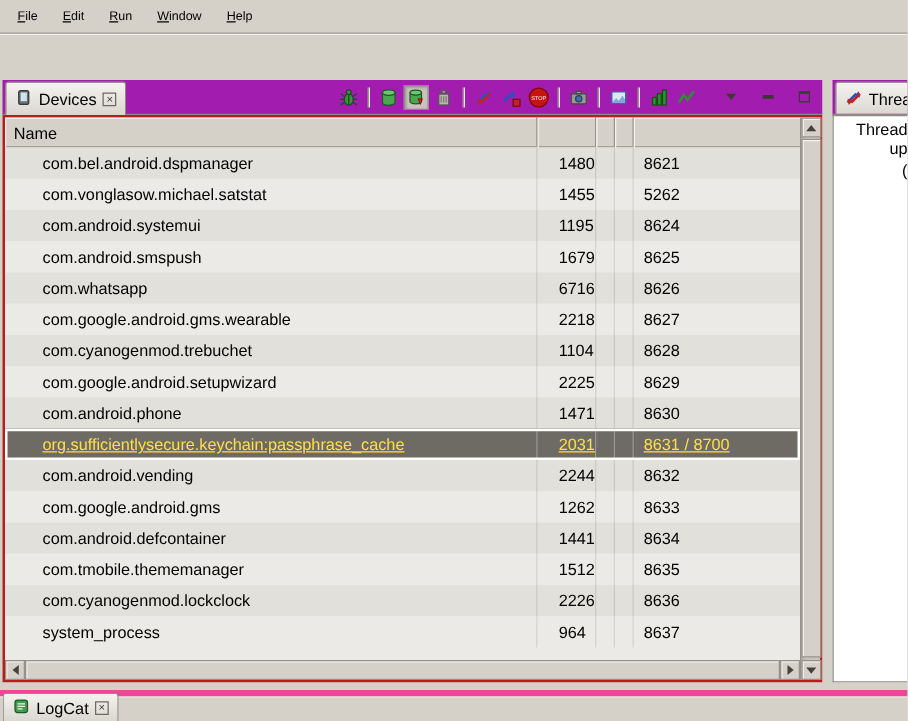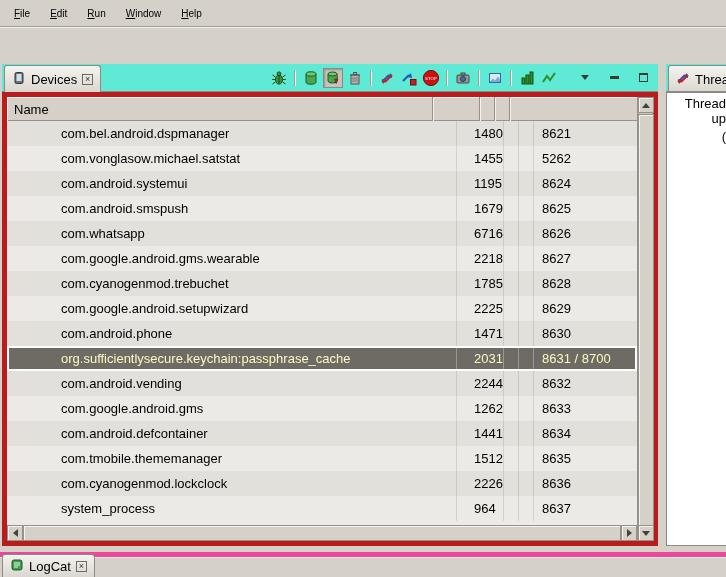--- a/index.html
+++ b/index.html
@@ -11,21 +11,21 @@
   }
   
   .menubar { position:absolute; left:0; top:0; width:726px; height:26px;
     display:flex; align-items:center; padding-left:4px; background:#d5d1c8; }
   .menu-item { display:inline-block; padding:4px 10px; font-size:10px; cursor:default; }
   .menu-item::first-letter { text-decoration:underline; }
   
   .toolbar-strip { position:absolute; left:0; top:26px; width:726px; height:38px;
     background:#d5d1c8; border-top:1px solid #a29e95; box-shadow:inset 0 1px 0 #f3f1ec; }
   
-  .tabbar { position:absolute; height:28px; background:#5eead4;
+  .tabbar { position:absolute; height:28px; background:#a21caf;
     border-bottom:1px solid #8d8a83; display:flex; align-items:flex-end; }
   .devices-tabbar { left:2px; top:64px; width:656px; justify-content:space-between; }
   .threads-tabbar { left:666px; top:64px; width:60px; overflow:hidden; }
   .tab { display:inline-flex; align-items:center; gap:5px; height:27px; margin-left:2px;
     margin-bottom:-1px; padding:0 7px; border:1px solid #8d8a83; border-bottom:none;
     border-radius:3px 3px 0 0; background:linear-gradient(#f5f3ef,#dad7d0);
     white-space:nowrap; }
   .tab-label { font-size:13px; }
   .close-box { width:11px; height:11px; border:1px solid #6e6a63; display:flex;
     align-items:center; justify-content:center; font-size:9px; line-height:1;
@@ -40,39 +40,39 @@
   .tb-sep { width:2px; height:16px; margin:0 3px;
     border-left:1px solid #a29e95; border-right:1px solid #f3f1ec; }
   .win-btns { display:flex; align-items:center; gap:9px; margin-left:14px; }
   .tri { width:0; height:0; }
   .tri.down-sm { border-left:4px solid transparent; border-right:4px solid transparent;
     border-top:5px solid #3c3933; }
   .min-glyph { width:9px; height:3px; background:#3c3933; }
   .max-glyph { width:9px; height:9px; border:1px solid #3c3933; border-top:2px solid #3c3933; }
   
   .devices-body { position:absolute; left:2px; top:92px; width:656px; height:454px;
-    border:5px solid #b91c1c; background:#eceae6; }
+    border:2px solid #b91c1c; background:#eceae6; }
   .dev-header { position:absolute; left:0; top:0; right:16px; height:24px;
     display:grid; grid-template-columns:426px 47px 15px 15px 1fr; }
   .hcell { background:#d5d1c8; border-right:1px solid #96918a;
     box-shadow:inset 1px 1px 0 #f5f3ef, inset 0 -1px 0 #96918a;
     display:flex; align-items:center; padding-left:7px; }
   .hcell:last-child { border-right:none; }
   .dev-rows { position:absolute; left:0; top:24px; right:16px; bottom:16px;
     background:#eceae6; overflow:hidden; }
   .trow { height:25px; display:grid; grid-template-columns:426px 47px 15px 15px 1fr;
-    background:#e2e0db;padding-left:24px; }
+    background:#e2e0db; }
   .trow.alt { background:#eceae6; }
   .tcell { height:100%; display:flex; align-items:center;
     border-right:1px solid rgba(0,0,0,0.10); overflow:hidden; white-space:nowrap; }
   .tcell.name { padding-left:30px; }
   .tcell.pid  { padding-left:17px; }
   .tcell.port { padding-left:8px; border-right:none; }
-  .trow.selected { background:#6e6a64; color:#fef9c3; position:relative; z-index:2;
-    box-shadow:inset 0 0 0 2px #ffffff; }
+  .trow.selected { background:#6e6a64; color:#fde047; position:relative; z-index:2;
+    box-shadow:inset 0 0 0 2px #ffffff;text-decoration:underline; }
   .trow.selected .tcell { border-right-color:rgba(255,255,255,0.3); }
   .trow.selected .tcell.port { border-right:none; }
   
   .vscroll { position:absolute; right:0; top:0; width:16px; height:100%;
     background:#c9c5be; border-left:1px solid #96918a;
     box-shadow:inset 2px 0 3px rgba(0,0,0,.12); }
   .hscroll { position:absolute; left:0; bottom:0; height:16px; width:calc(100% - 16px);
     background:#c9c5be; border-top:1px solid #96918a;
     box-shadow:inset 0 2px 3px rgba(0,0,0,.12); }
   .sb-btn { position:absolute; width:16px; height:16px; background:#d5d1c8;
@@ -283,21 +283,21 @@
   <div class="trow alt">
     <div class="tcell name">com.google.android.gms.wearable</div>
     <div class="tcell pid">22185</div>
     <div class="tcell"></div>
     <div class="tcell"></div>
     <div class="tcell port">8627</div>
   </div>
 
   <div class="trow">
     <div class="tcell name">com.cyanogenmod.trebuchet</div>
-    <div class="tcell pid">1785</div>
+    <div class="tcell pid">1104</div>
     <div class="tcell"></div>
     <div class="tcell"></div>
     <div class="tcell port">8628</div>
   </div>
 
   <div class="trow alt">
     <div class="tcell name">com.google.android.setupwizard</div>
     <div class="tcell pid">22250</div>
     <div class="tcell"></div>
     <div class="tcell"></div>

